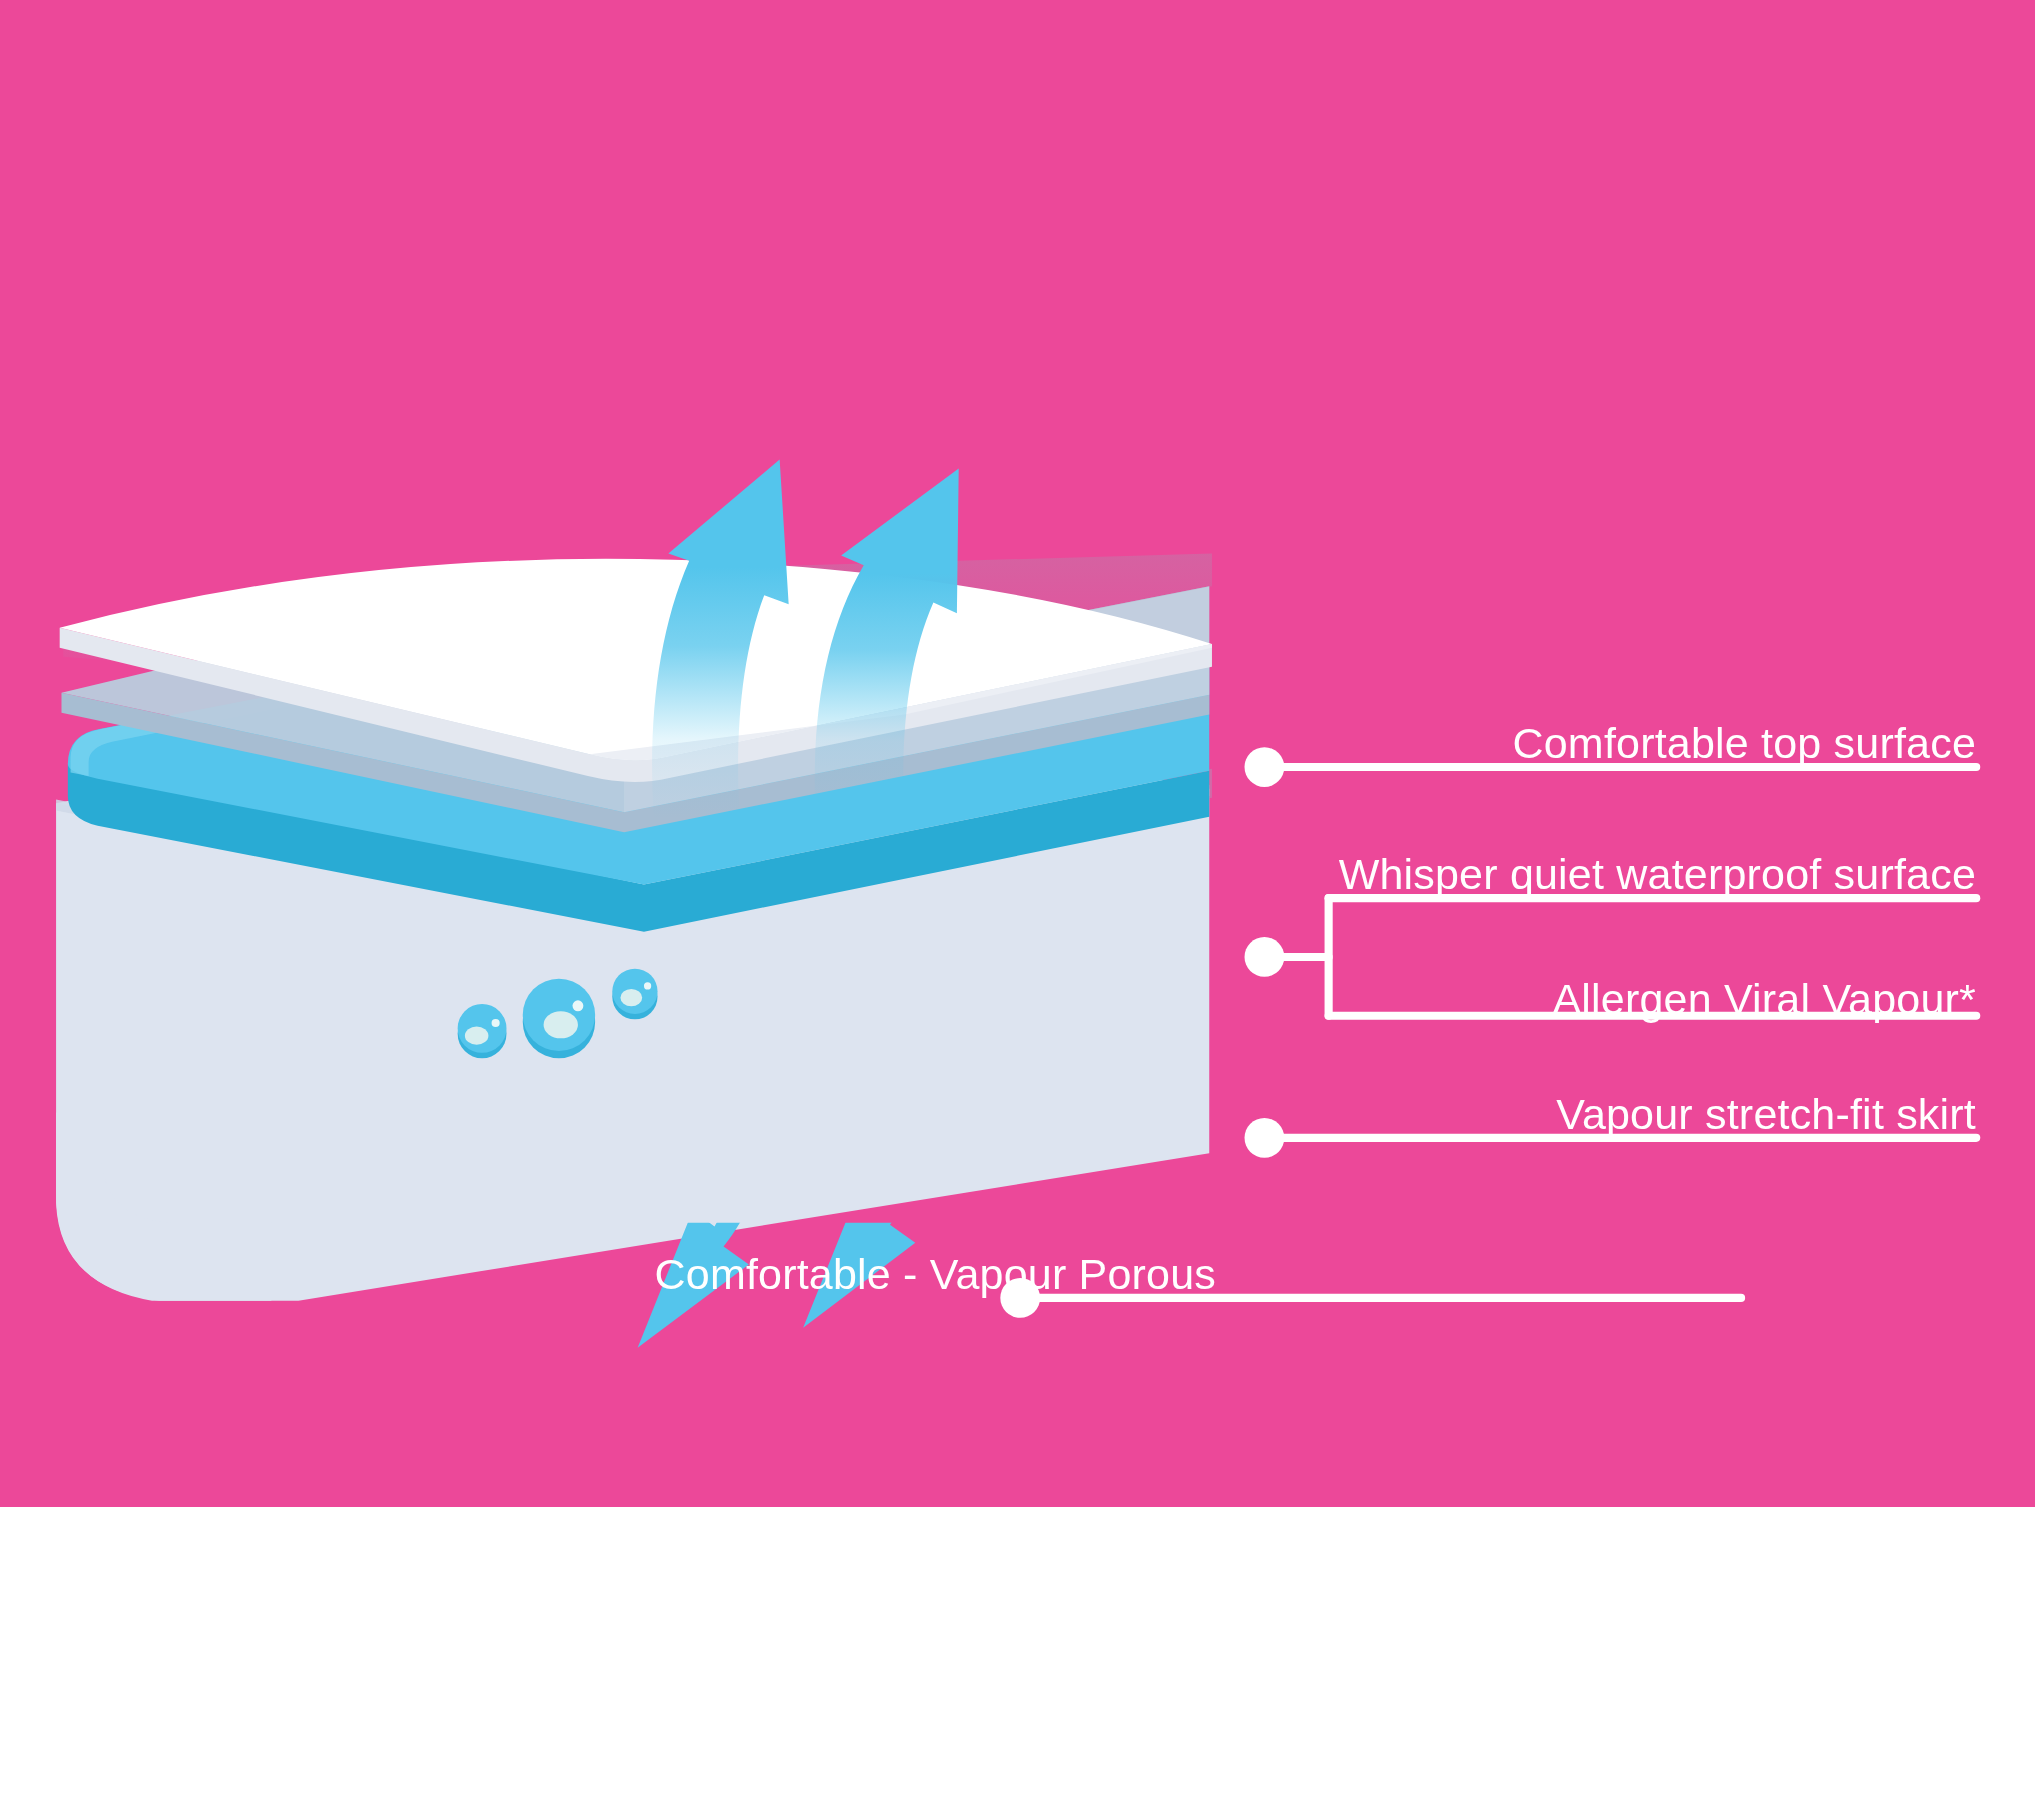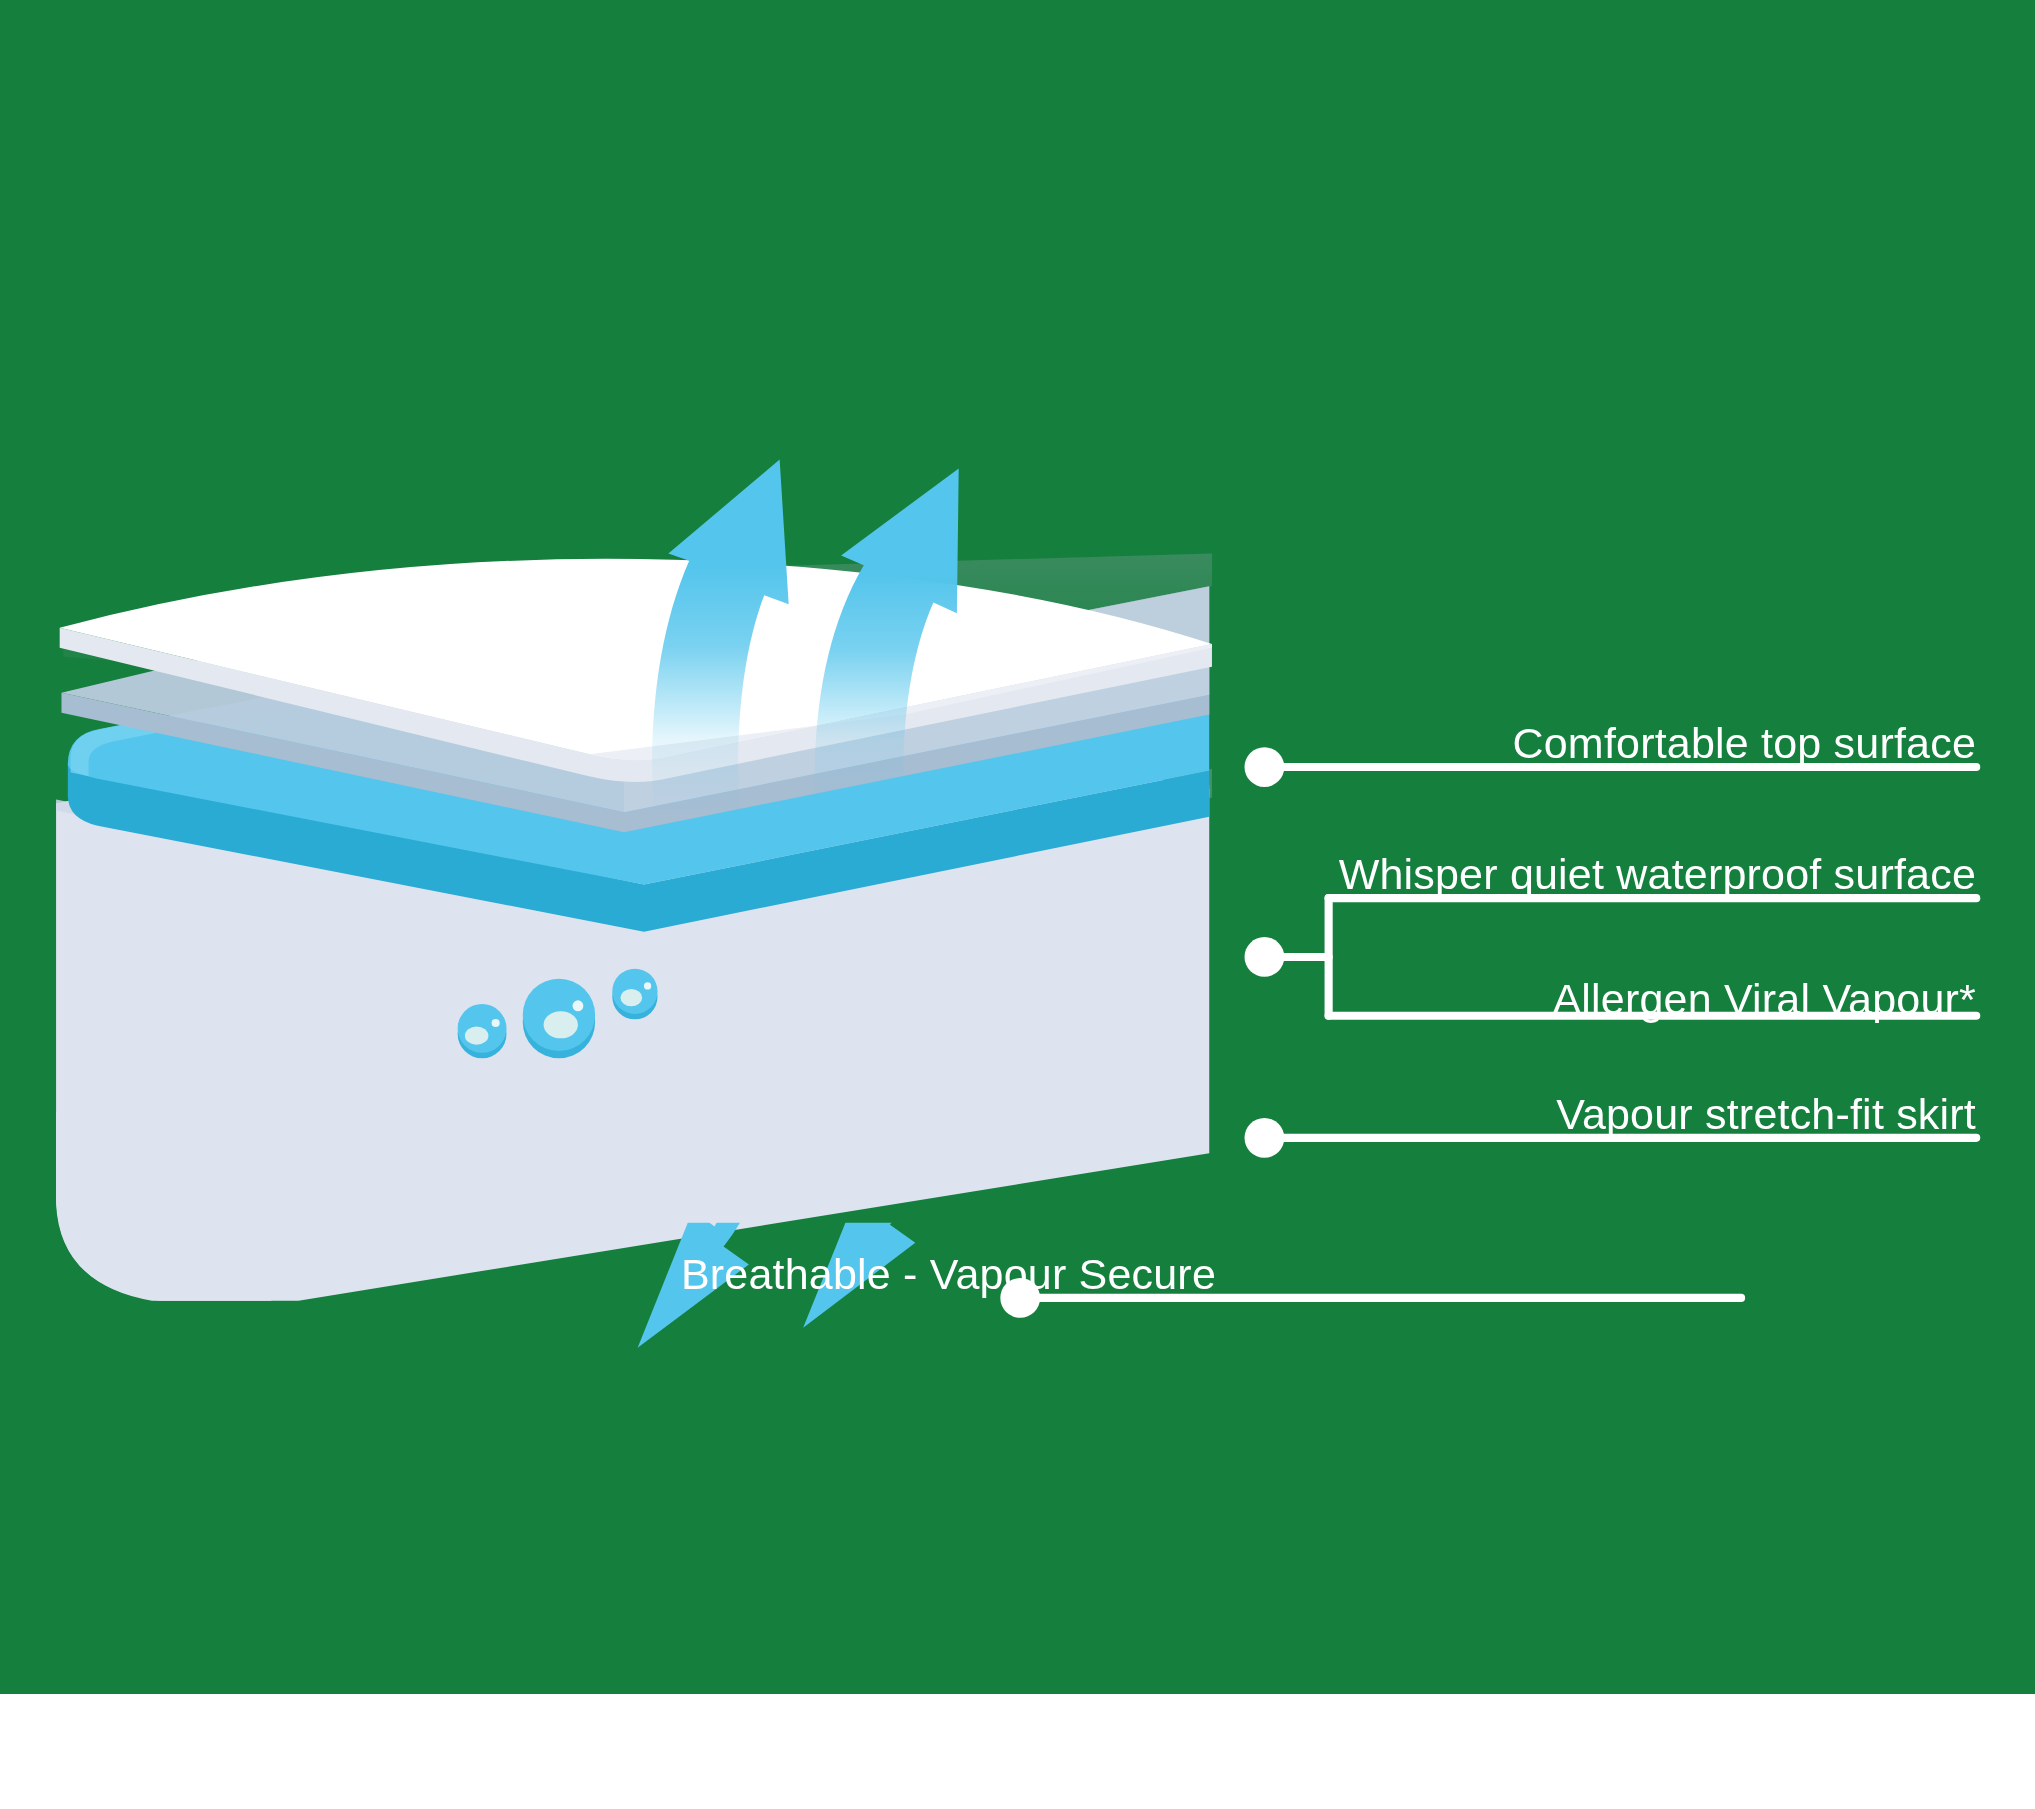--- a/index.html
+++ b/index.html
@@ -4,22 +4,22 @@
 <title>Mattress Protector Layer Diagram</title>
 <style>
   html, body {
     margin: 0;
     padding: 0;
     background: #ffffff;
   }
   #stage {
     position: relative;
     width: 2035px;
-    height: 1694px;
-    background: #15803d;
+    height: 1507px;
+    background: #ec4899;
     overflow: hidden;
     font-family: "Liberation Sans", sans-serif;
   }
   #product-art {
     position: absolute;
     left: 0;
     top: 0;
     width: 2035px;
     height: 1809px;
   }
@@ -262,16 +262,16 @@
   </svg>
 
   <div class="callout-label lbl-right" style="top:719px;">Comfortable top surface</div>
 
   <div class="callout-label lbl-right" style="top:850px;">Whisper quiet waterproof surface</div>
 
   <div class="callout-label lbl-right" style="top:975px;">Allergen Viral Vapour*</div>
 
   <div class="callout-label lbl-right" style="top:1090px;">Vapour stretch-fit skirt</div>
 
-  <div class="callout-label lbl-breathable" style="top:1250px;">Breathable - Vapour Secure</div>
+  <div class="callout-label lbl-breathable" style="top:1250px;">Comfortable - Vapour Porous</div>
 
 </div>
 
 
 </body></html>

